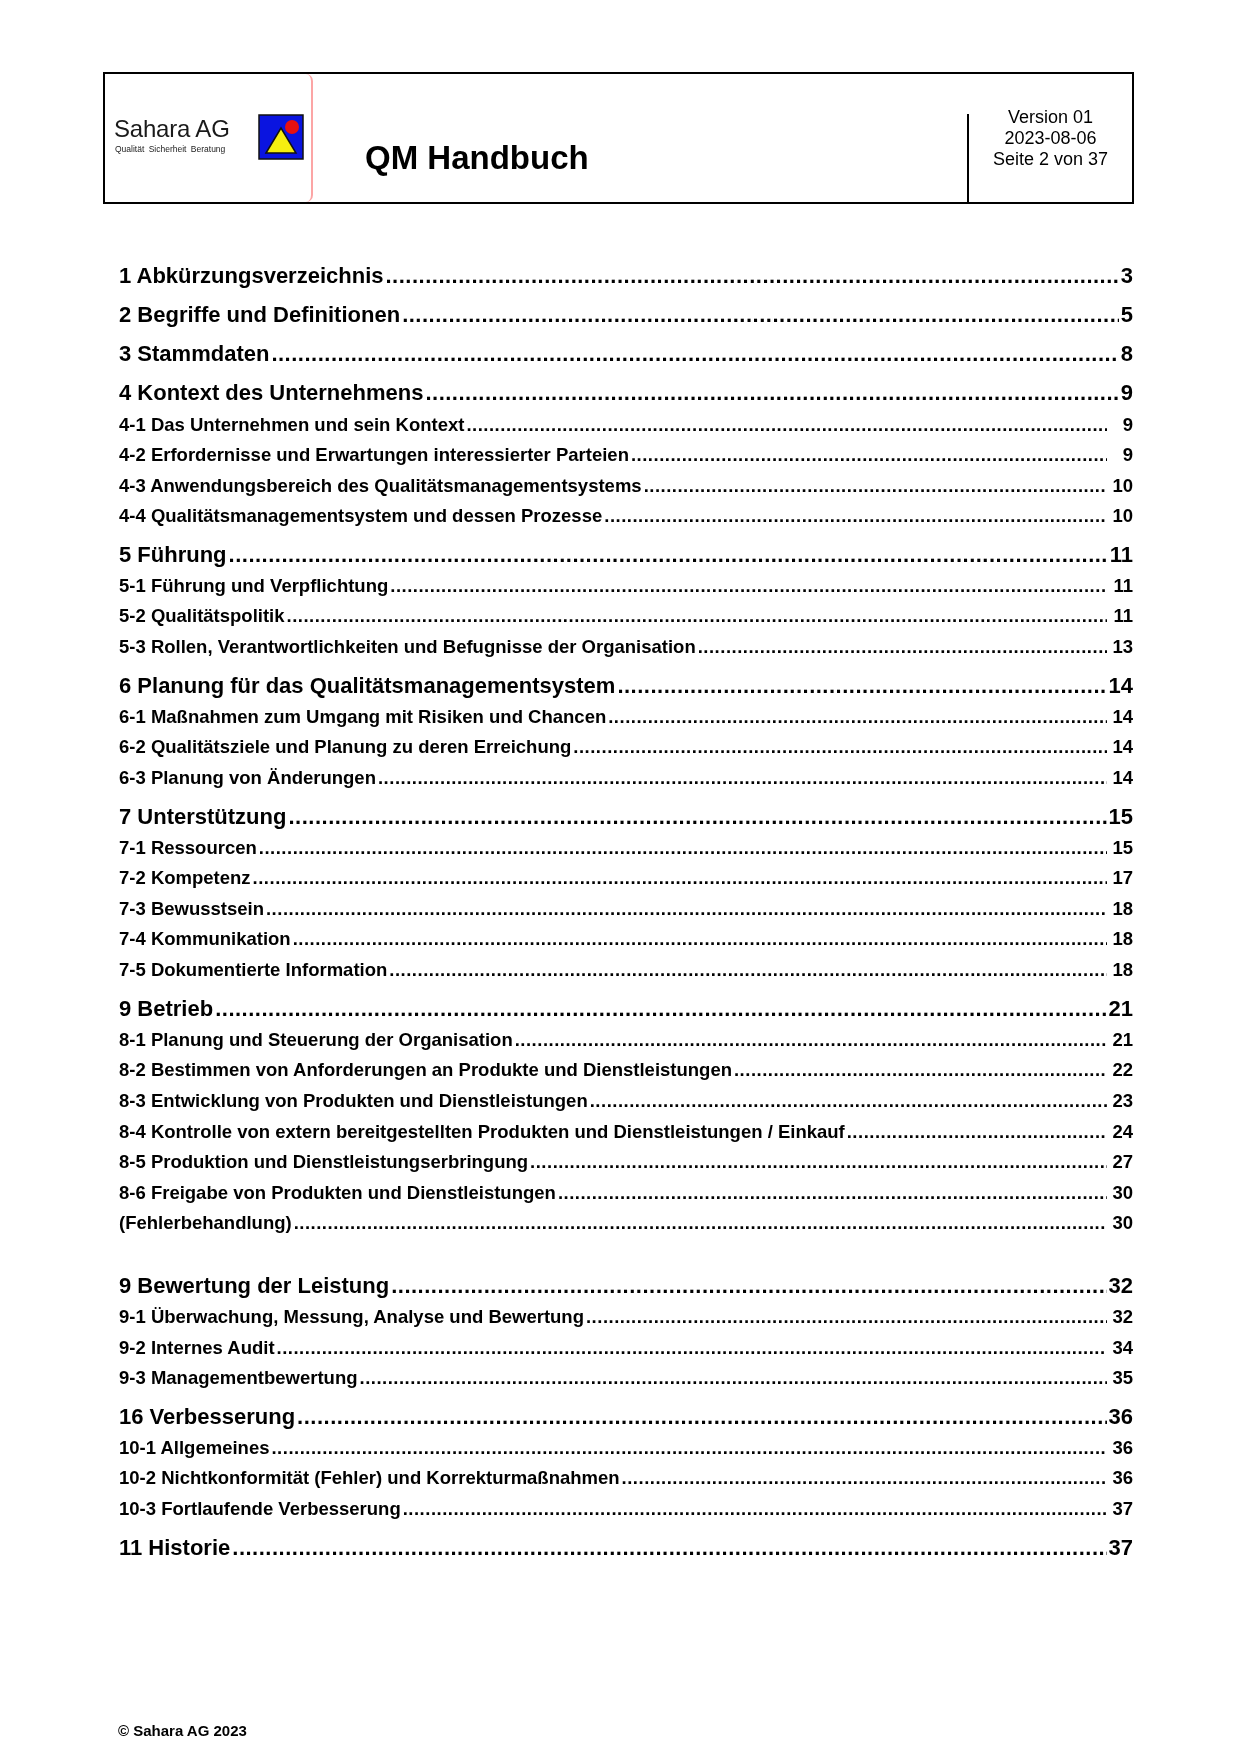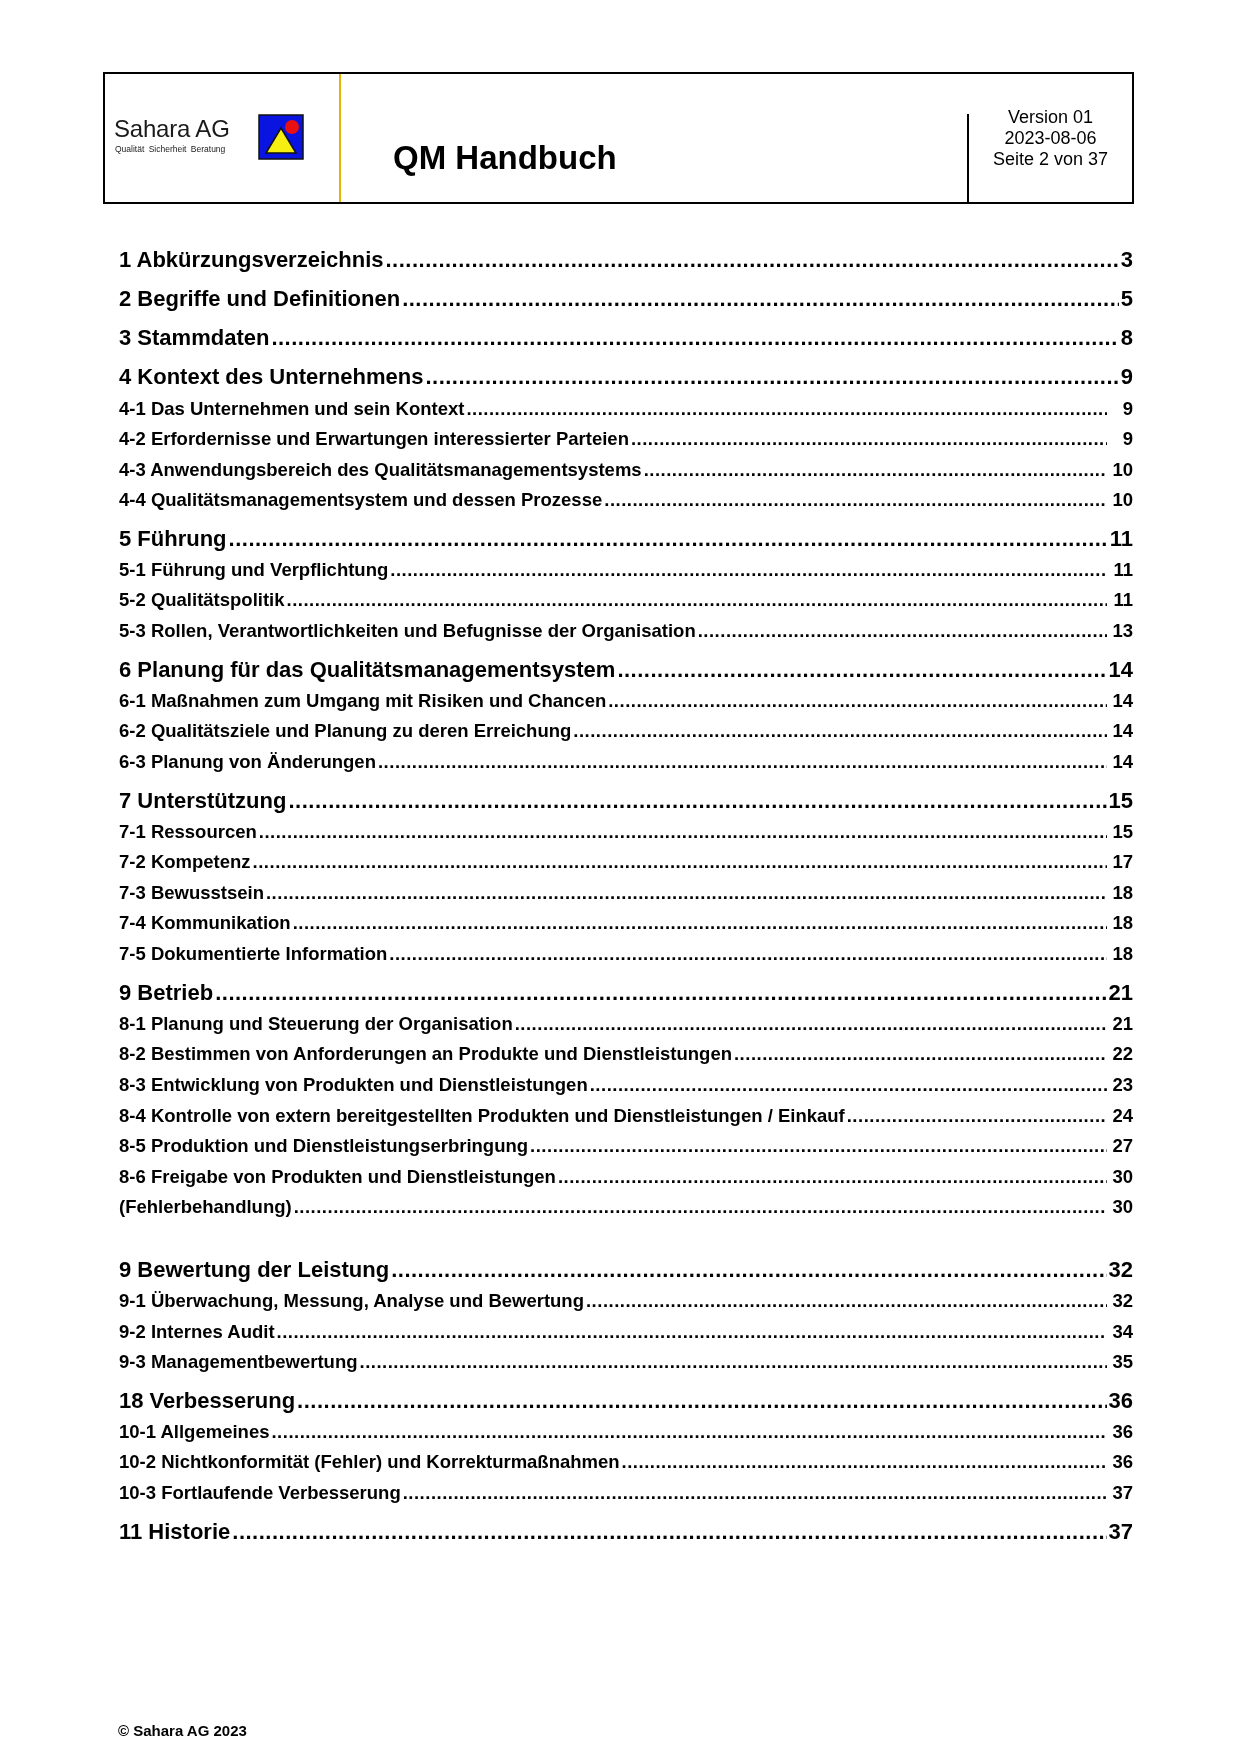--- a/index.html
+++ b/index.html
@@ -1,30 +1,30 @@
 <!DOCTYPE html>
 <html><head>
 <meta charset="utf-8">
 <style>
   html, body { margin: 0; padding: 0; background: #ffffff; }
   body { width: 1240px; height: 1748px; position: relative; overflow: hidden;
          font-family: "Liberation Sans", sans-serif; color: #000; }
   .header { position: absolute; left: 103px; top: 72px; width: 1031px; height: 132px;
             border: 2px solid #000; box-sizing: border-box; display: flex; }
-  .hdr-logo { width: 236px; border-right: 2px solid #eab308; position: relative; box-sizing: border-box; }
+  .hdr-logo { width: 208px; border-right: 2px solid #fca5a5; position: relative; box-sizing: border-box; border-radius: 7px; }
   .hdr-title { flex: 1; border-right: 2px solid #000; display: flex; align-items: center;
                padding-left: 52px; font-weight: bold; font-size: 33px; box-sizing: border-box; margin-top: 40px; }
   .hdr-meta { width: 163px; display: flex; flex-direction: column; justify-content: center;
               align-items: center; font-size: 18px; padding: 6px 0; box-sizing: border-box; }
   .logo-name { position: absolute; left: 9px; top: 43px; font-size: 24px; line-height: 24px; color: #1a1a1a; letter-spacing: -0.2px; }
   .logo-tag { position: absolute; left: 10px; top: 70px; font-size: 8.5px; color: #222; word-spacing: 2px; }
   .logo-mark { position: absolute; left: 153px; top: 40px; width: 46px; height: 46px; }
   .toc { position: absolute; left: 0; top: 0; width: 1240px; }
   .entry { position: absolute; left: 119px; width: 1014px; display: flex; align-items: baseline;
-           font-weight: bold; white-space: nowrap; }
+           font-weight: bold; white-space: nowrap; margin-top: 16px; }
   .entry.l1 { font-size: 22px; }
   .entry.l2 { font-size: 18.5px; }
   .entry .label { flex: 0 0 auto; }
   .entry .leader { flex: 1 1 auto; overflow: hidden; margin: 0 2px; letter-spacing: 0.5px; }
   .entry .leader::before { content: "................................................................................................................................................................................................................................................"; }
   .entry .page { flex: 0 0 auto; text-align: right; }
   .entry.l2 .page { min-width: 24px; }
   .entry.multi { display: block; }
   .entry.multi .line2 { display: flex; align-items: baseline; justify-content: center; }
   .footer { position: absolute; left: 118px; top: 1722px; font-size: 15px; font-weight: bold; }
@@ -217,21 +217,21 @@
       <span class="label">9-2 Internes Audit</span>
       <span class="leader"></span>
       <span class="page">34</span>
     </div>
   <div class="entry l2" style="top:1351px">
       <span class="label">9-3 Managementbewertung</span>
       <span class="leader"></span>
       <span class="page">35</span>
     </div>
   <div class="entry l1" style="top:1388px">
-      <span class="label">18 Verbesserung</span>
+      <span class="label">16 Verbesserung</span>
       <span class="leader"></span>
       <span class="page">36</span>
     </div>
   <div class="entry l2" style="top:1421px">
       <span class="label">10-1 Allgemeines</span>
       <span class="leader"></span>
       <span class="page">36</span>
     </div>
   <div class="entry l2" style="top:1451px">
       <span class="label">10-2 Nichtkonformität (Fehler) und Korrekturmaßnahmen</span>

